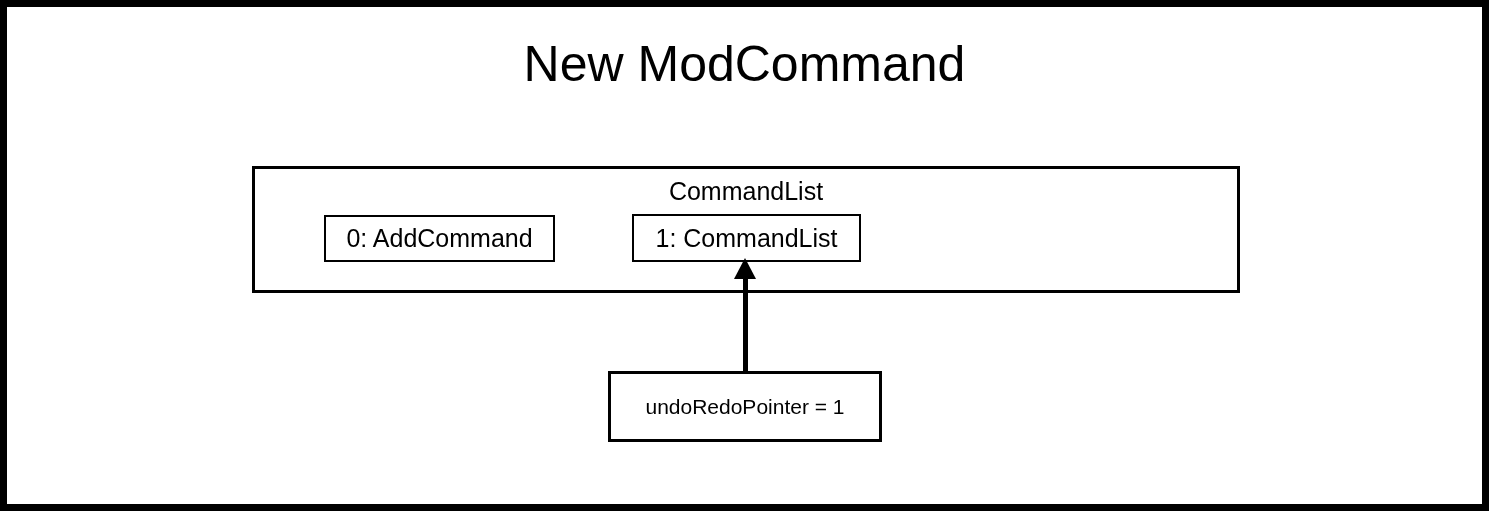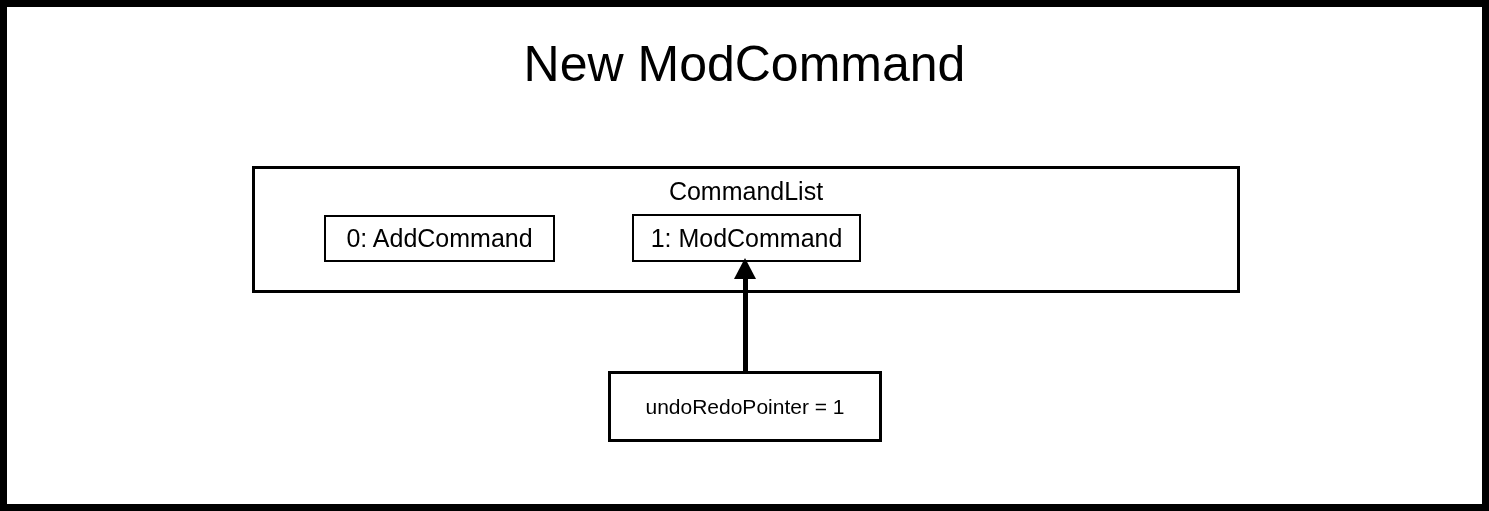--- a/index.html
+++ b/index.html
@@ -118,21 +118,21 @@
 </head>
 <body>
 
 <div id="canvas">
 
   <div class="title">New ModCommand</div>
 
   <div class="commandlist-box">
     <div class="commandlist-label">CommandList</div>
     <div class="item-box item-add">0: AddCommand</div>
-    <div class="item-box item-mod">1: ModCommand</div>
+    <div class="item-box item-mod">1: CommandList</div>
   </div>
 
   <div class="arrow-line"></div>
   <div class="arrow-head"></div>
 
   <div class="pointer-box">undoRedoPointer = 1</div>
 
   <div class="frame"></div>
 
 </div>

